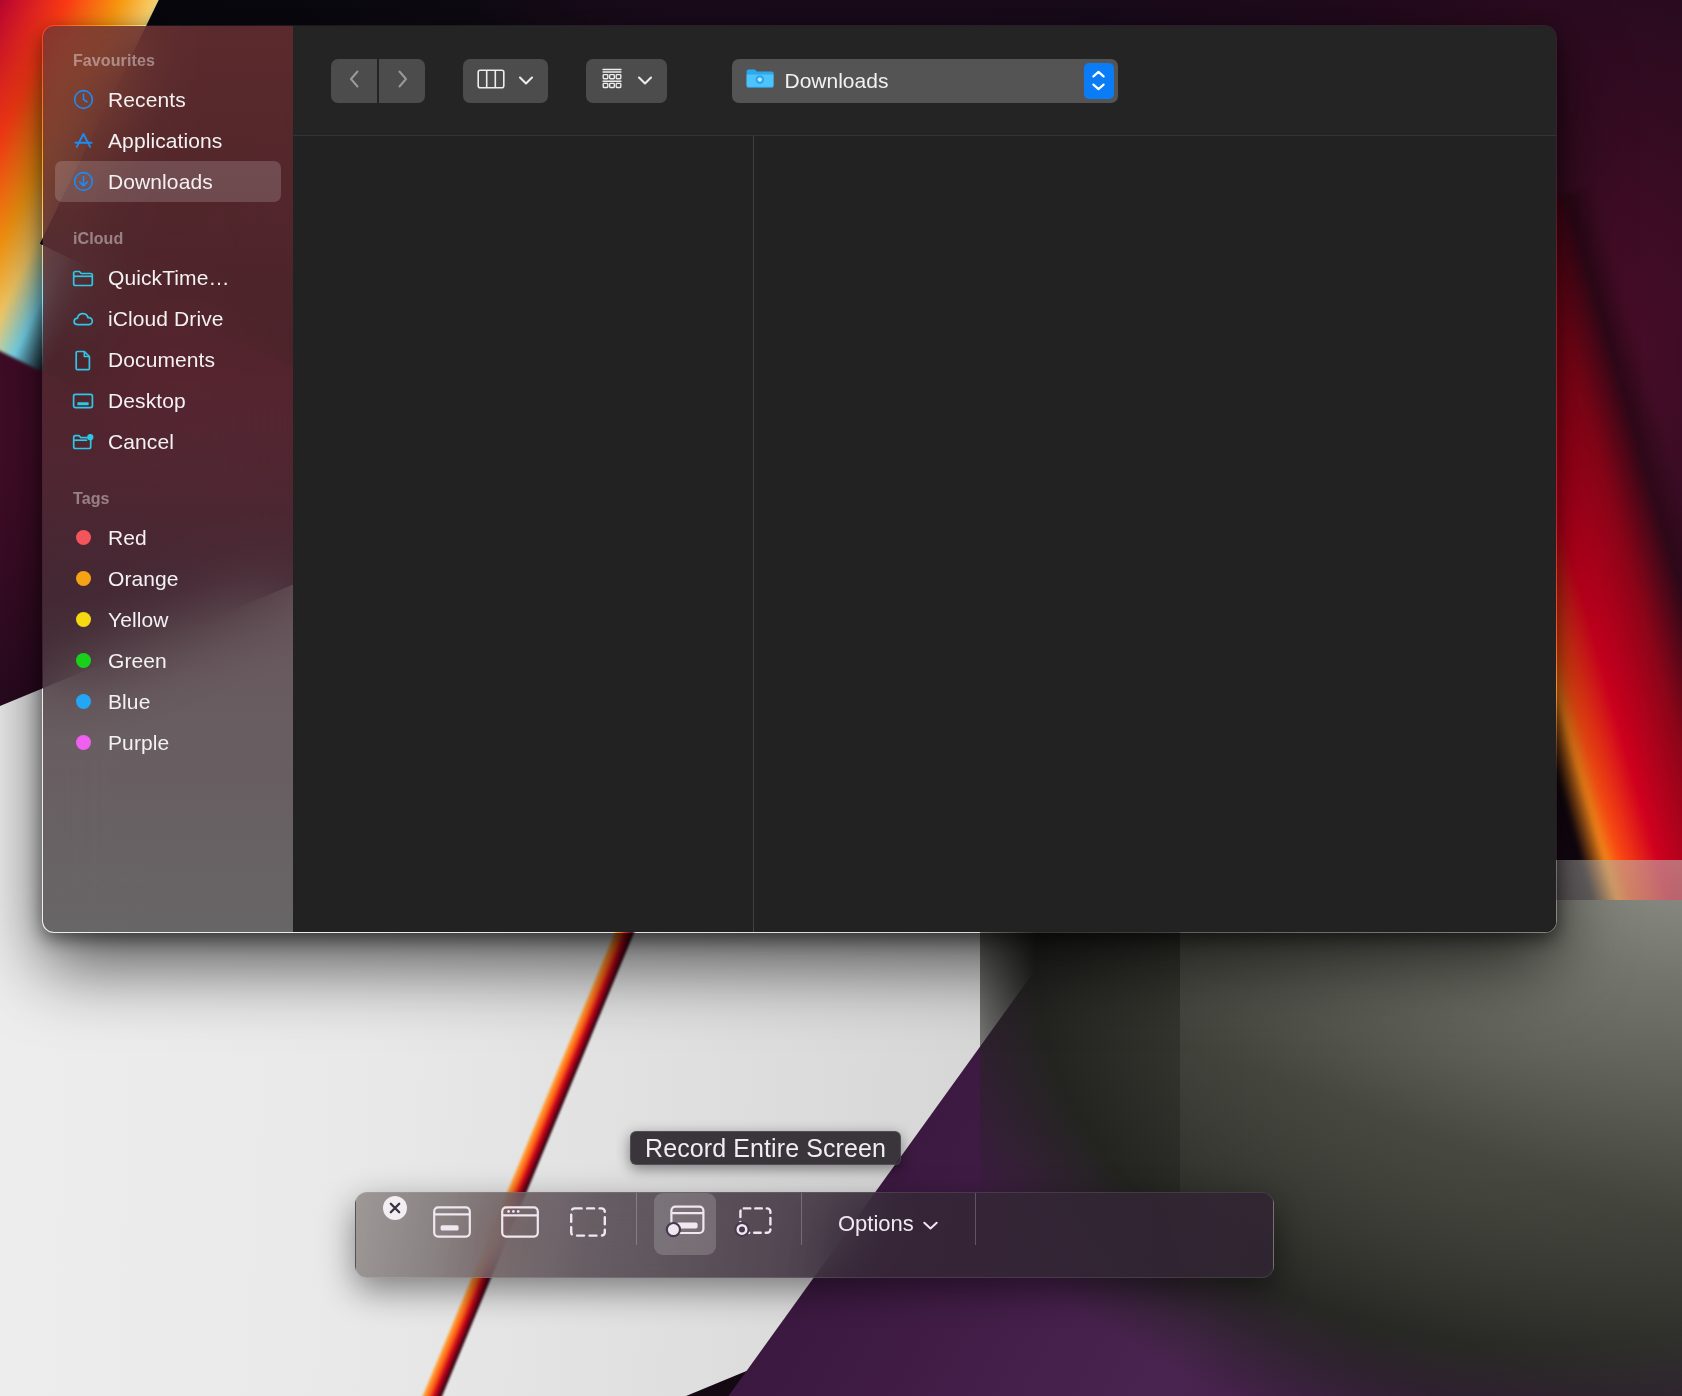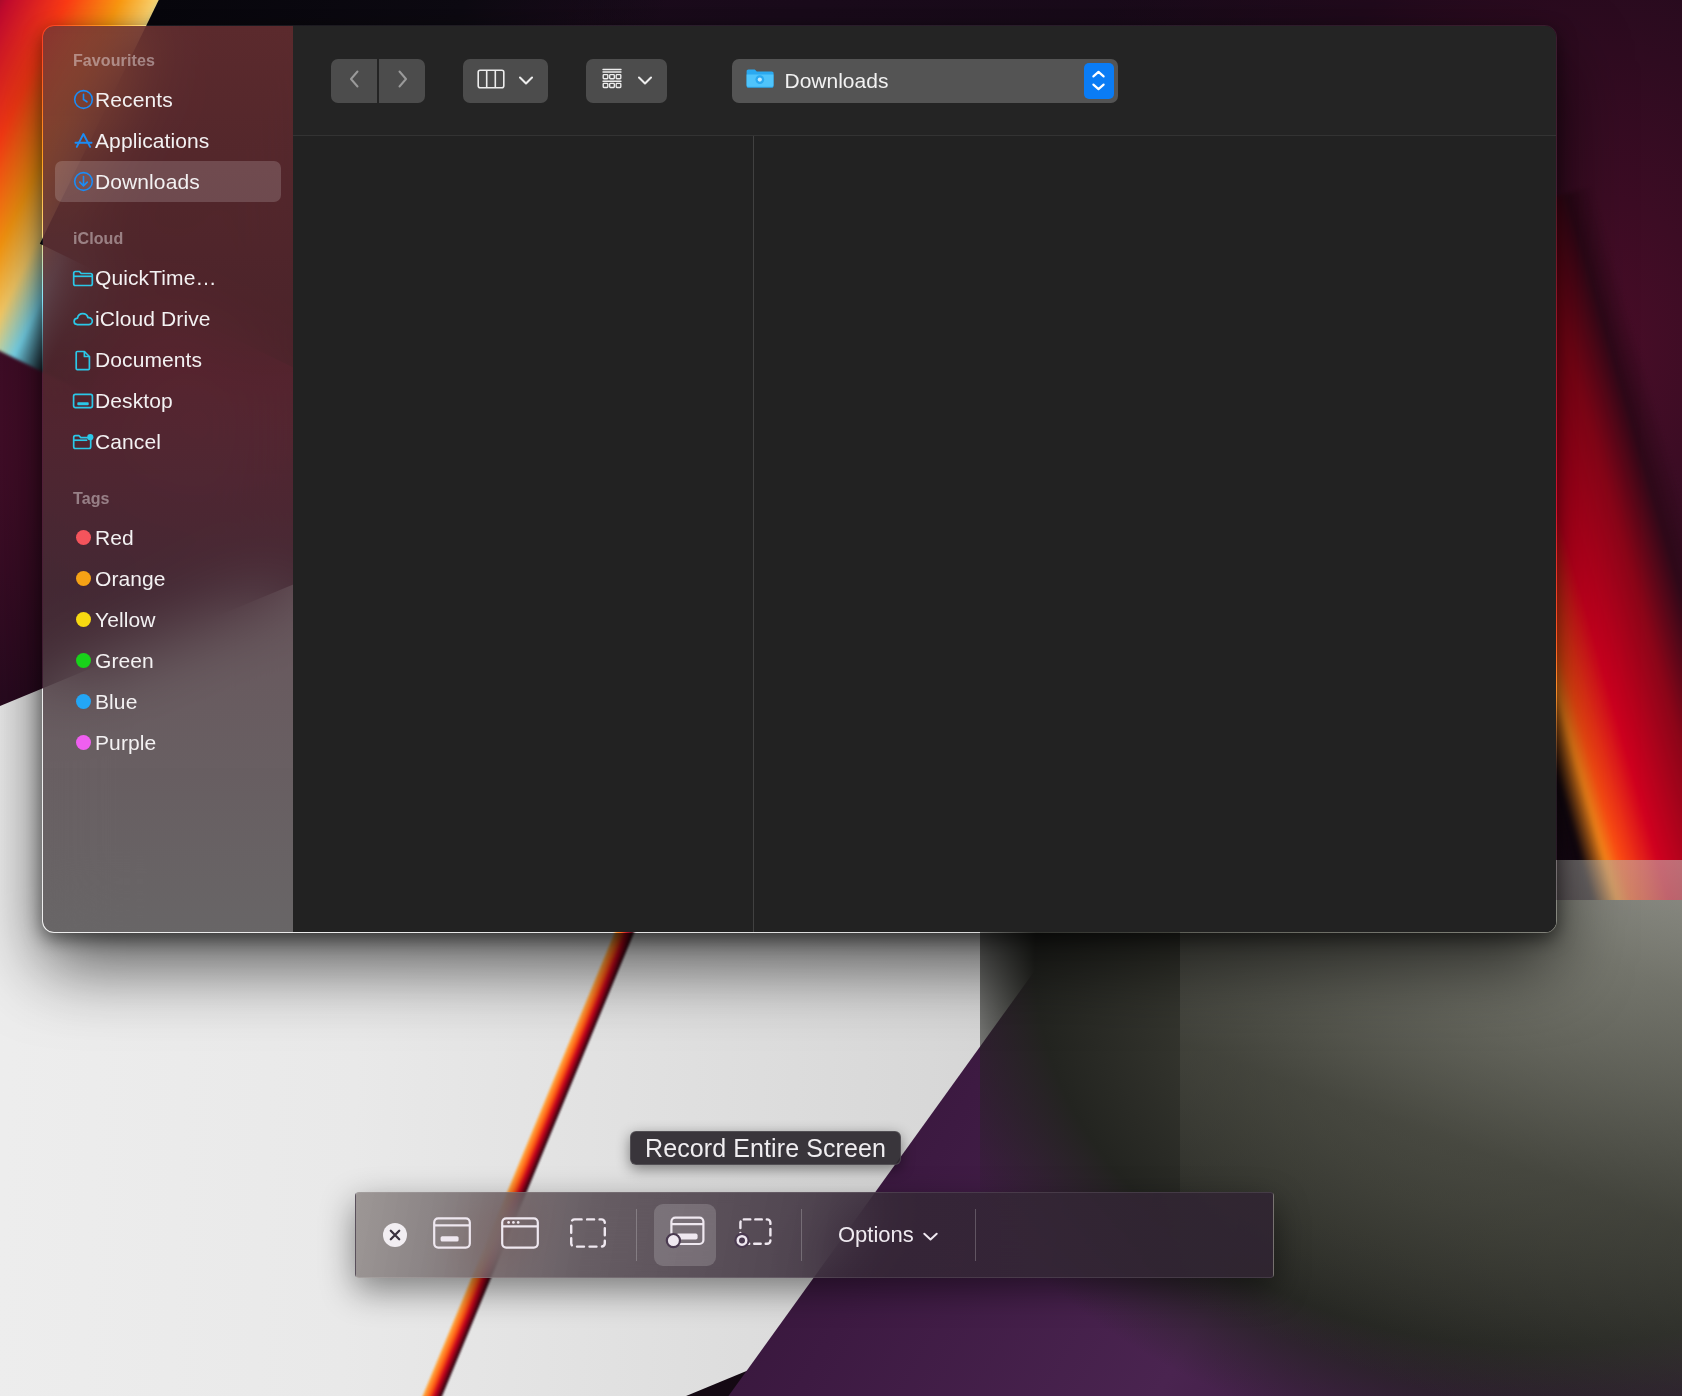--- a/index.html
+++ b/index.html
@@ -93,21 +93,21 @@
       rgba(40,32,36,.62);
     backdrop-filter: blur(36px);
     -webkit-backdrop-filter: blur(36px);
   }
   .sb-header {
     font-size:16px; font-weight:700; color:rgba(235,225,228,.48);
     padding:0 0 9px 30px; letter-spacing:.1px;
   }
   .sb-header.spaced { margin-top:28px; }
   .sb-item {
-    display:flex; align-items:center; 
+    display:flex; align-items:center; gap:13px;
     height:41px; margin:0 12px; padding:0 10px 0 16px;
     border-radius:7px; color:#f3f1f2; font-size:21px; letter-spacing:.1px;
     white-space:nowrap;
   }
   .sb-item.active { background:rgba(255,255,255,.17); }
   .sb-ico { width:24px; height:24px; flex:0 0 24px; display:flex; align-items:center; justify-content:center; }
   .sb-ico svg { display:block; }
   .tag-dot { width:15px; height:15px; border-radius:50%; display:block; margin:0 auto; }
   .sb-label { line-height:1; }
 
@@ -181,27 +181,27 @@
     background:rgba(44,40,46,.93);
     border:1px solid rgba(255,255,255,.13);
     display:flex; align-items:center;
     color:#f0eef1; font-size:25px; letter-spacing:.1px;
     box-shadow:0 4px 14px rgba(0,0,0,.45);
   }
 
   
   #shot-bar {
     position:absolute; left:355px; top:1192px; width:919px; height:86px;
-    border-radius:4px;
+    border-radius:12px;
     background: linear-gradient(100deg, rgba(128,120,118,.72) 0%, rgba(72,60,68,.80) 26%,
                 rgba(53,40,54,.86) 52%, rgba(48,36,50,.88) 100%);
     backdrop-filter: blur(28px); -webkit-backdrop-filter: blur(28px);
     border:1px solid rgba(255,255,255,.10);
     box-shadow: 0 12px 34px rgba(0,0,0,.45);
-    display:flex; align-items:center; padding:0 16px;
+    display:flex; align-items:flex-start; padding:0 16px;
   }
   .sb-close { width:46px; display:flex; align-items:center; justify-content:center; }
   .shot-btn {
     width:62px; height:62px; border-radius:9px;
     display:flex; align-items:center; justify-content:center;
     margin:0 3px;
   }
   .shot-btn.sel { background:rgba(255,255,255,.17); }
   .divider { width:1px; height:52px; background:rgba(255,255,255,.22); margin:0 14px; }
   .opt-btn {

